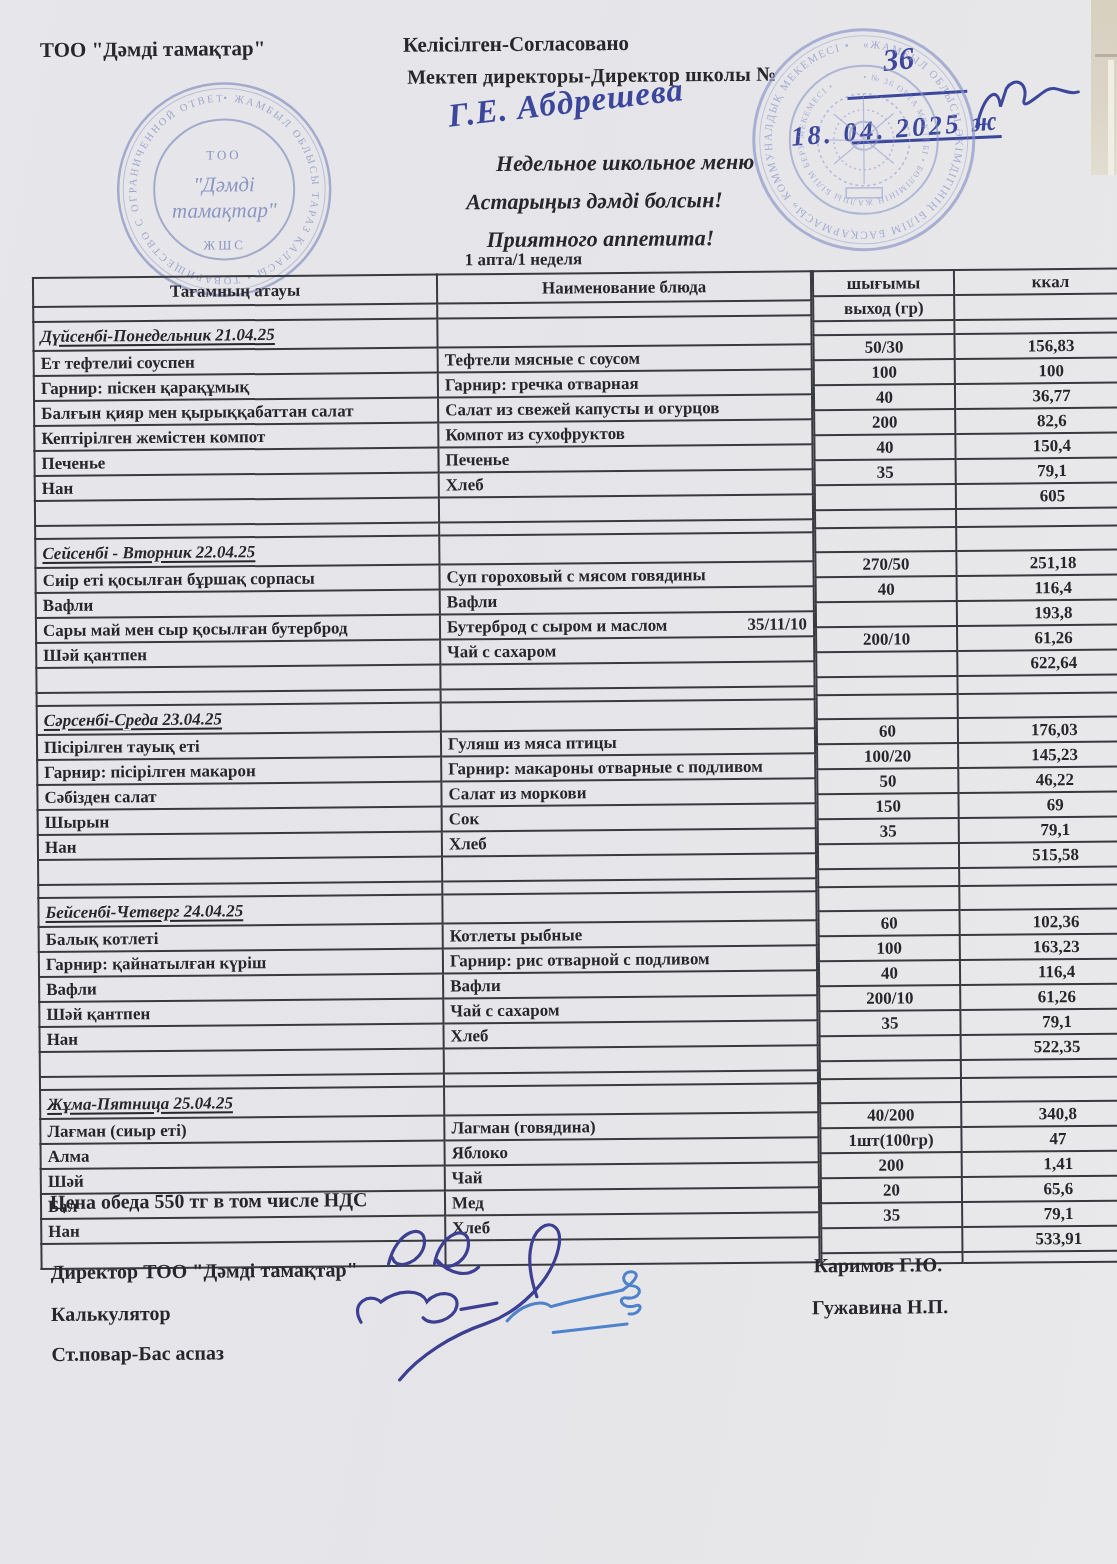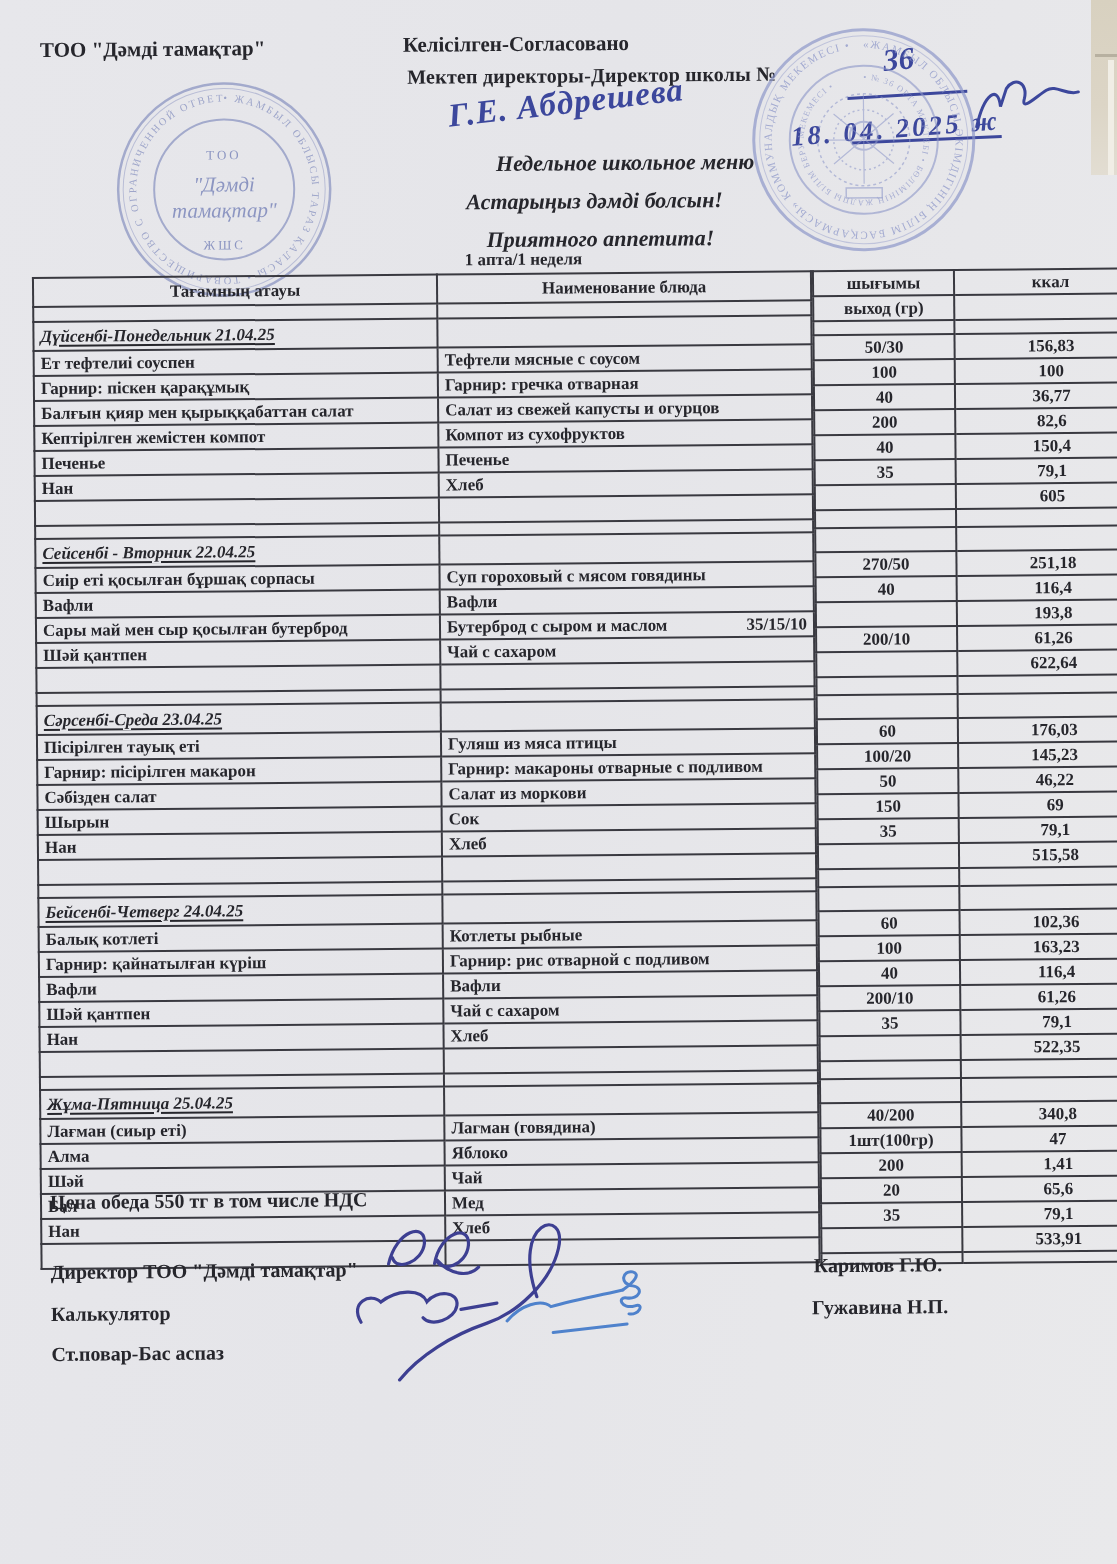--- a/index.html
+++ b/index.html
@@ -199,21 +199,21 @@
           </tr>
           <tr class="lh-food">
             <td class="c1">Вафли</td>
             <td class="c2">Вафли</td>
           </tr>
           <tr class="lh-food">
             <td class="c1">Сары май мен сыр қосылған бутерброд</td>
             <td class="c2">
               <div class="cell-flex">
                 <span>Бутерброд с сыром и маслом</span>
-                <span>35/15/10</span>
+                <span>35/11/10</span>
               </div>
             </td>
           </tr>
           <tr class="lh-food">
             <td class="c1">Шәй қантпен</td>
             <td class="c2">Чай с сахаром</td>
           </tr>
           <tr class="lh-tot">
             <td class="c1"></td>
             <td class="c2"></td>

